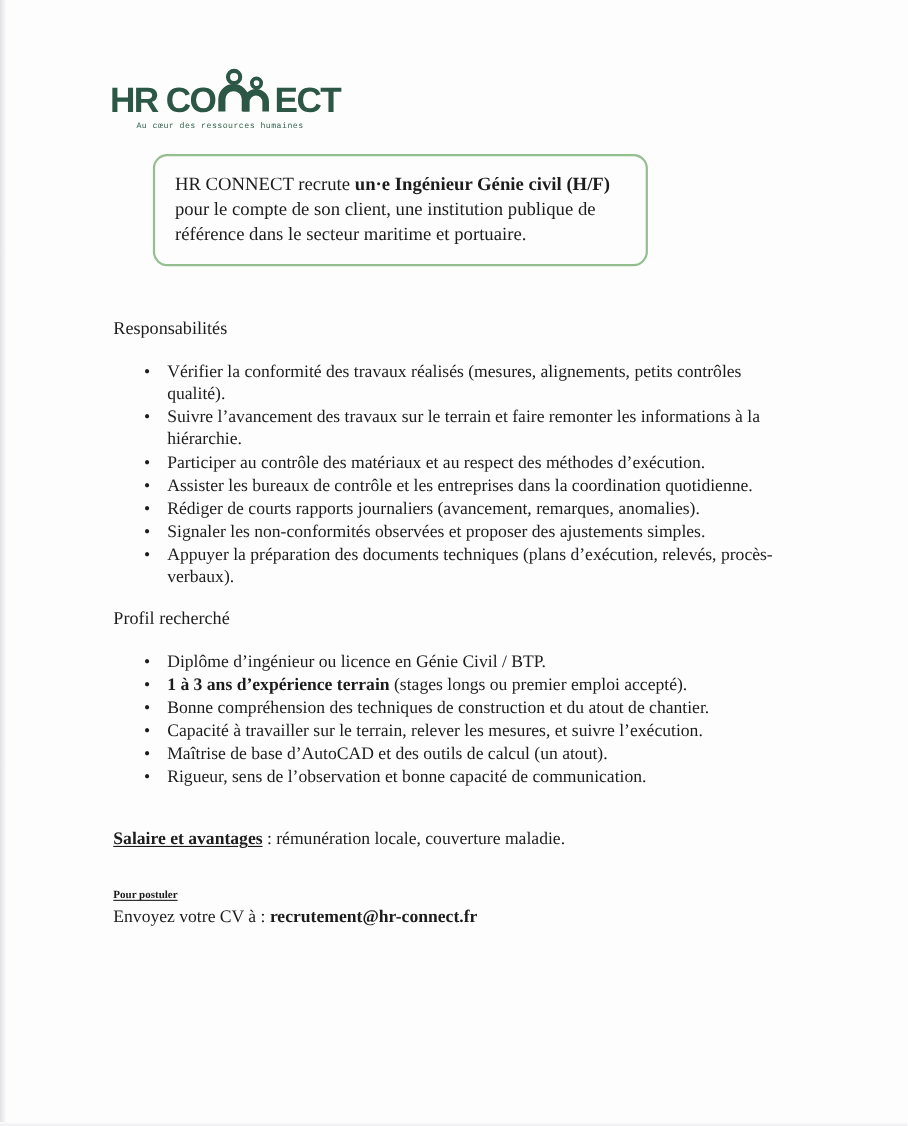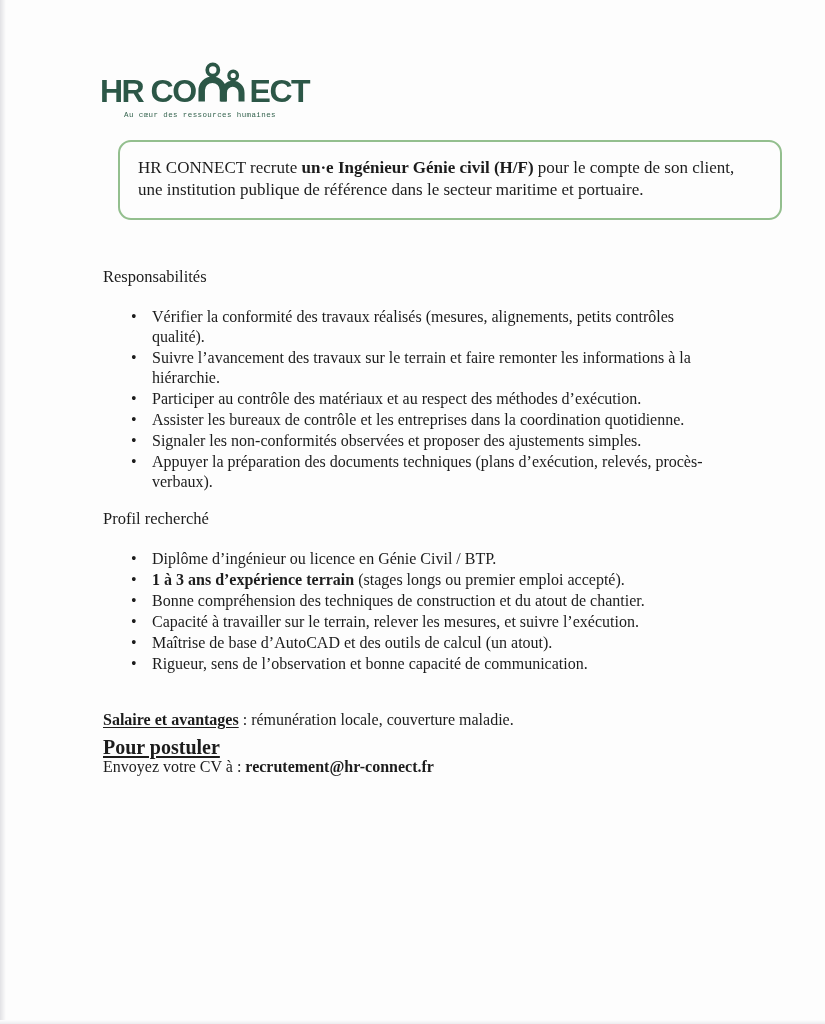--- a/index.html
+++ b/index.html
@@ -39,22 +39,22 @@
     color:#35644f; text-align:center; margin-top:4px;
     width:200px;
     font-family:Liberation Mono, monospace;
   }
 
   
   .content { position:absolute; left:103px; top:140px; width:615px; }
 
   .intro-box {
     box-sizing:border-box;
-    margin-left:15px;
-    width:664px;
+    margin-left:36px;
+    width:450px;
     border:2px solid var(--box-border,#93bf8e);
     border-radius:13px;
     padding:15px 18px 16px 18px;
     font-size:17px; line-height:1.32;
   }
 
   .section-heading {
     font-size:16.5px; font-weight:normal;
     margin:0;
   }
@@ -67,21 +67,21 @@
   }
   ul.bullets li { position:relative; padding-left:49px; margin:0 0 1px 0; }
   ul.bullets li::before {
     content:"\2022";
     position:absolute; left:28px; top:0;
     font-size:16px;
   }
 
   .line { font-size:16px; line-height:20px; margin:0; }
   .salary-line { margin-top:36px; }
-  .apply-heading { margin-top:7px; font-size:20px;font-family:Liberation Serif, serif; }
+  .apply-heading { margin-top:31px; font-size:10px;font-family:Liberation Serif, serif; }
   .u  { text-decoration:underline; text-underline-offset:2px; }
   .b  { font-weight:bold; }
 </style>
 </head>
 <body>
 
 <div class="edge-left"></div>
 <div class="edge-bottom"></div>
 
 <div class="logo">
@@ -103,20 +103,21 @@
   <div class="intro-box">
     <span>HR CONNECT recrute </span><span class="b">un·e Ingénieur Génie civil (H/F)</span><span> pour le compte de son client, une institution publique de référence dans le secteur maritime et portuaire.</span>
   </div>
 
   <h3 class="section-heading mt-box-gap">Responsabilités</h3>
   <ul class="bullets">
     <li>Vérifier la conformité des travaux réalisés (mesures, alignements, petits contrôles qualité).</li>
     <li>Suivre l’avancement des travaux sur le terrain et faire remonter les informations à la hiérarchie.</li>
     <li>Participer au contrôle des matériaux et au respect des méthodes d’exécution.</li>
     <li>Assister les bureaux de contrôle et les entreprises dans la coordination quotidienne.</li>
+    <li>Rédiger de courts rapports journaliers (avancement, remarques, anomalies).</li>
     <li>Signaler les non-conformités observées et proposer des ajustements simples.</li>
     <li>Appuyer la préparation des documents techniques (plans d’exécution, relevés, procès-verbaux).</li>
   </ul>
 
   <h3 class="section-heading mt-section">Profil recherché</h3>
   <ul class="bullets">
     <li><span class="b"></span><span>Diplôme d’ingénieur ou licence en Génie Civil / BTP.</span></li>
     <li><span class="b">1 à 3 ans d’expérience terrain</span><span> (stages longs ou premier emploi accepté).</span></li>
     <li><span class="b"></span><span>Bonne compréhension des techniques de construction et du atout de chantier.</span></li>
     <li><span class="b"></span><span>Capacité à travailler sur le terrain, relever les mesures, et suivre l’exécution.</span></li>

